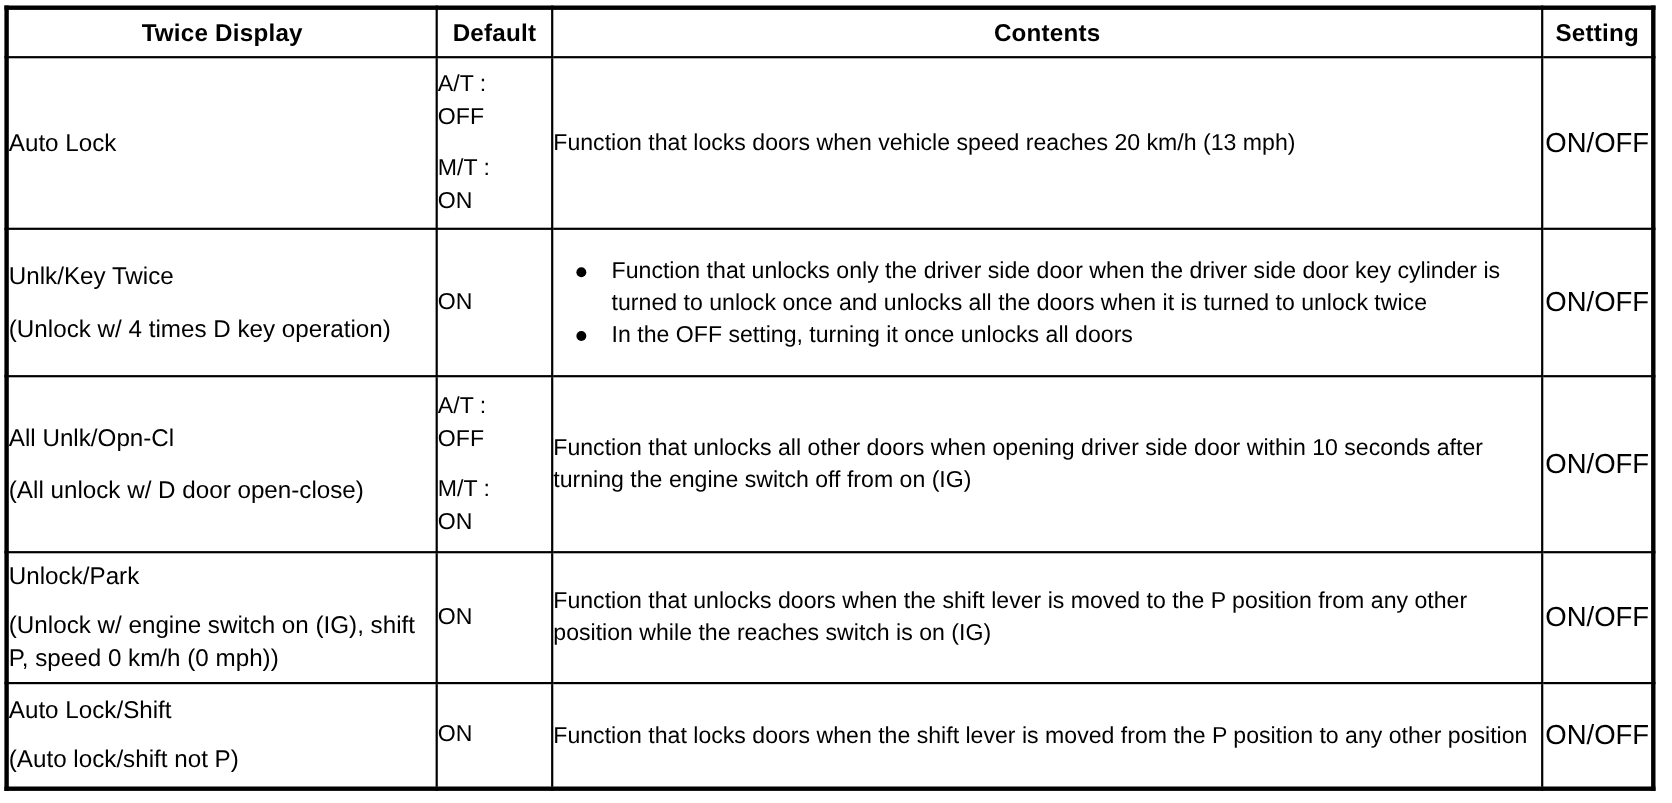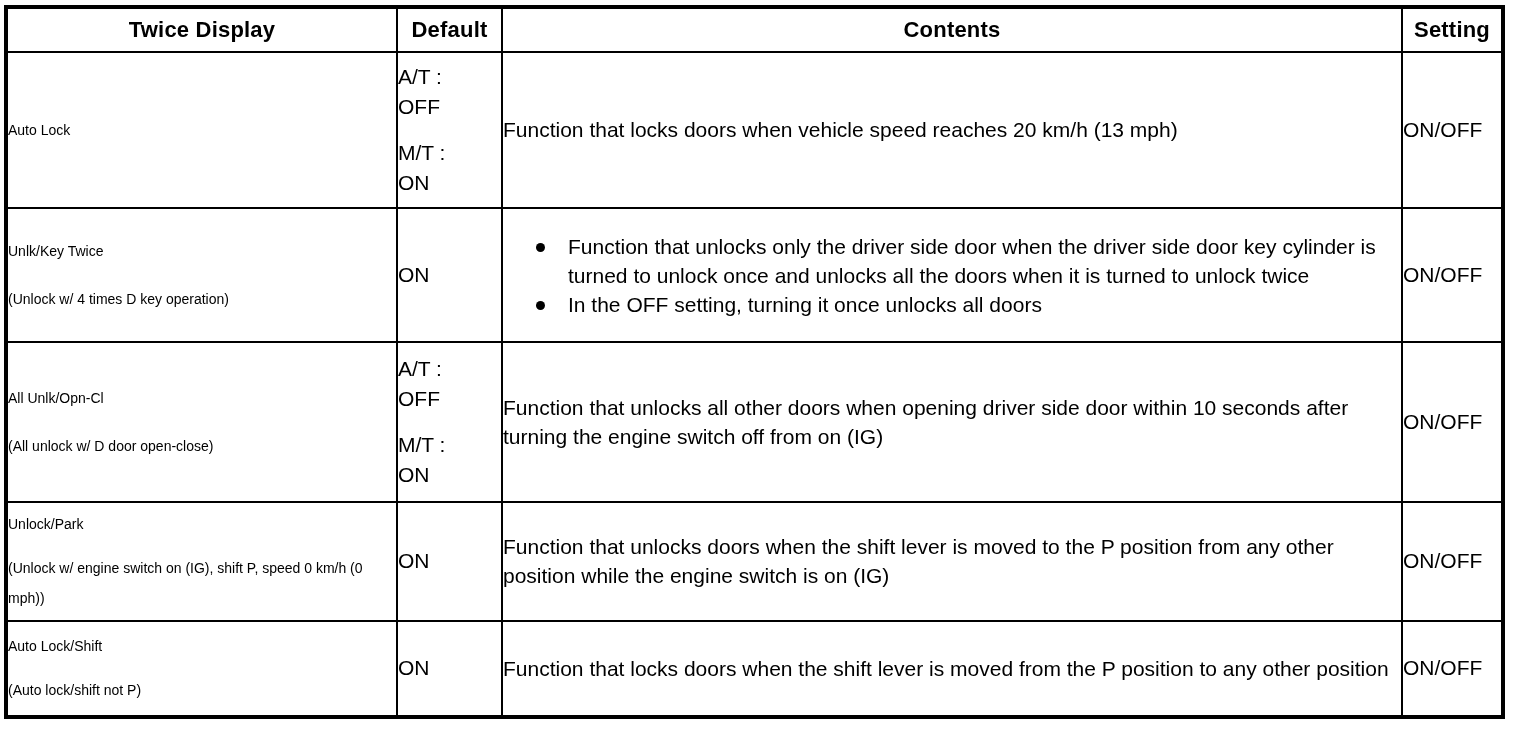--- a/index.html
+++ b/index.html
@@ -53,40 +53,41 @@
     height: 45px;
     font-size: 22px;
     font-weight: bold;
     text-align: center;
     letter-spacing: 0.2px;
   }
 
   
   td.cell-tester {
     padding: 6px 8px 6px 9px;
-    font-size: 14px;
+    font-size: 22px;
     line-height: 30px;
     text-align: left;
   }
   td.cell-default {
     padding: 6px 8px 6px 7px;
     font-size: 21px;
     line-height: 30px;
     text-align: left;
   }
   td.cell-contents {
     padding: 6px 12px 6px 8px;
     font-size: 21px;
     line-height: 29px;
     text-align: left;
   }
   td.cell-setting {
     padding: 6px 4px;
-    font-size: 21px;
+    font-size: 25px;
     line-height: 28px;
+    text-align: center;
   }
 
   
   tr.r1 td { height: 150px; }
   tr.r2 td { height: 130px; }
   tr.r3 td { height: 154px; }
   tr.r4 td { height: 114px; }
   tr.r5 td { height: 93px; margin-top: 28px; }
 
   
@@ -97,21 +98,21 @@
 
   
   ul.bullets {
     margin: 0;
     padding: 0;
     list-style: none;
   }
   ul.bullets li {
     position: relative;
     padding-left: 49px;
-    margin: 0 0 0 16px;
+    margin: 0 0 0 4px;
   }
   ul.bullets li .bullet-dot {
     position: absolute;
     left: 17px;
     top: 11px;
     width: 9px;
     height: 9px;
     background: #000000;
     border-radius: 50%;
     display: block;
@@ -206,21 +207,21 @@
       <tr class="r4">
         <td class="cell-tester">
           <span class="line">Unlock/Park</span>
           <span class="gap-sm"></span>
           <span class="line">(Unlock w/ engine switch on (IG), shift P, speed 0 km/h (0 mph))</span>
         </td>
         <td class="cell-default">
           <span class="line">ON</span>
         </td>
         <td class="cell-contents">
-          <span class="para">Function that unlocks doors when the shift lever is moved to the P position from any other position while the engine switch is on (IG)</span>
+          <span class="para">Function that unlocks doors when the shift lever is moved to the P position from any other position while the reaches switch is on (IG)</span>
         </td>
         <td class="cell-setting">ON/OFF</td>
       </tr>
 
       <tr class="r5">
         <td class="cell-tester">
           <span class="line">Auto Lock/Shift</span>
           <span class="gap-sm"></span>
           <span class="line">(Auto lock/shift not P)</span>
         </td>

